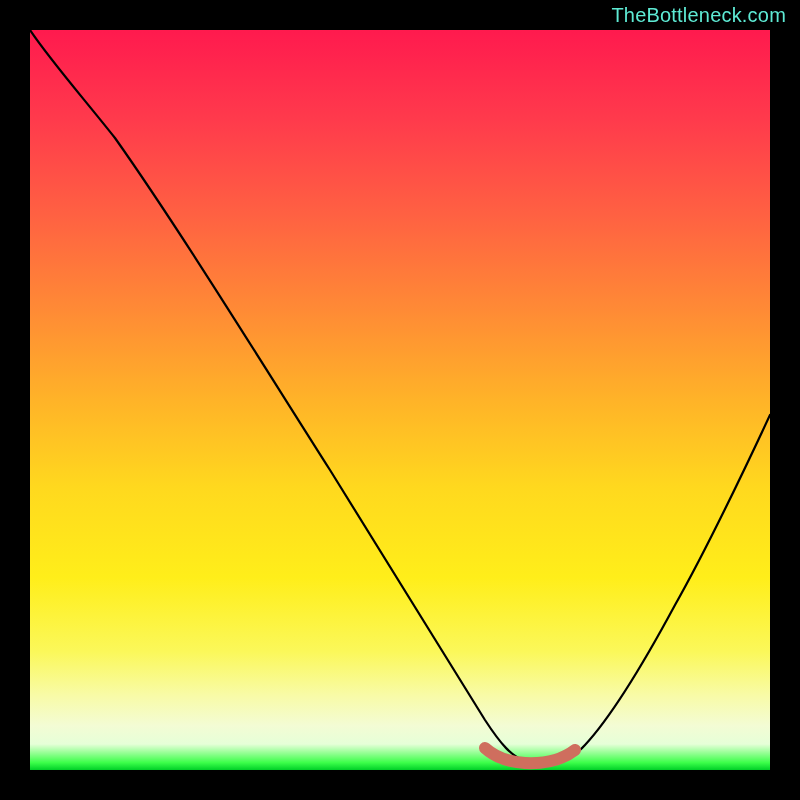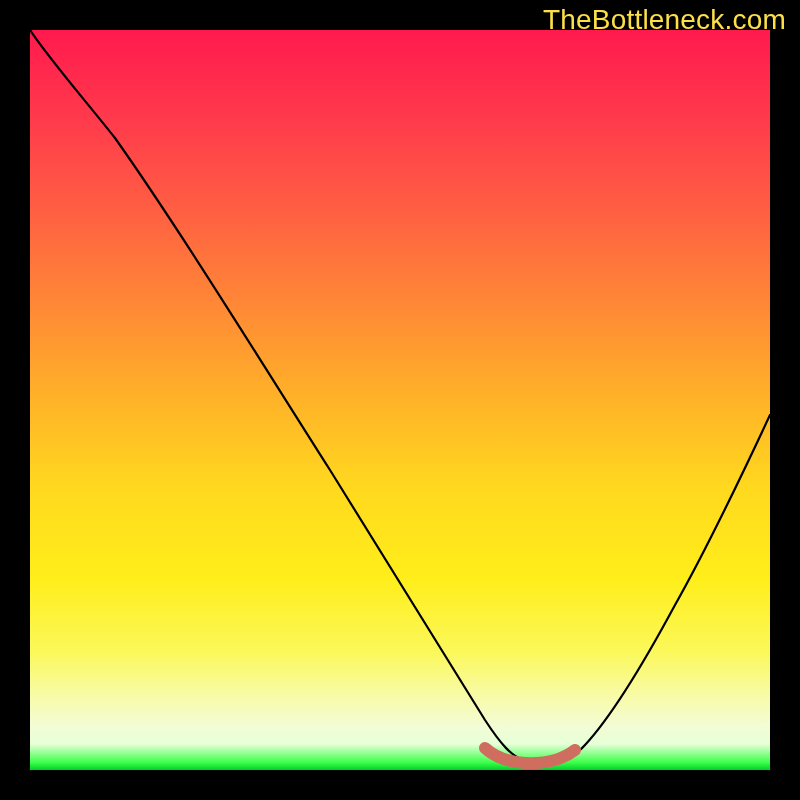--- a/index.html
+++ b/index.html
@@ -14,22 +14,22 @@
   .outer {
     position: relative;
     width: 800px;
     height: 800px;
     background: #000;
   }
   .watermark {
     position: absolute;
     top: 4px;
     right: 14px;
-    color: #fde047;
-    font-size: 28px;
+    color: #5eead4;
+    font-size: 20px;
     font-weight: 500;
     letter-spacing: 0.2px;
     z-index: 10;
   }
   .plot-area {
     position: absolute;
     left: 30px;
     top: 30px;
     width: 740px;
     height: 740px;

